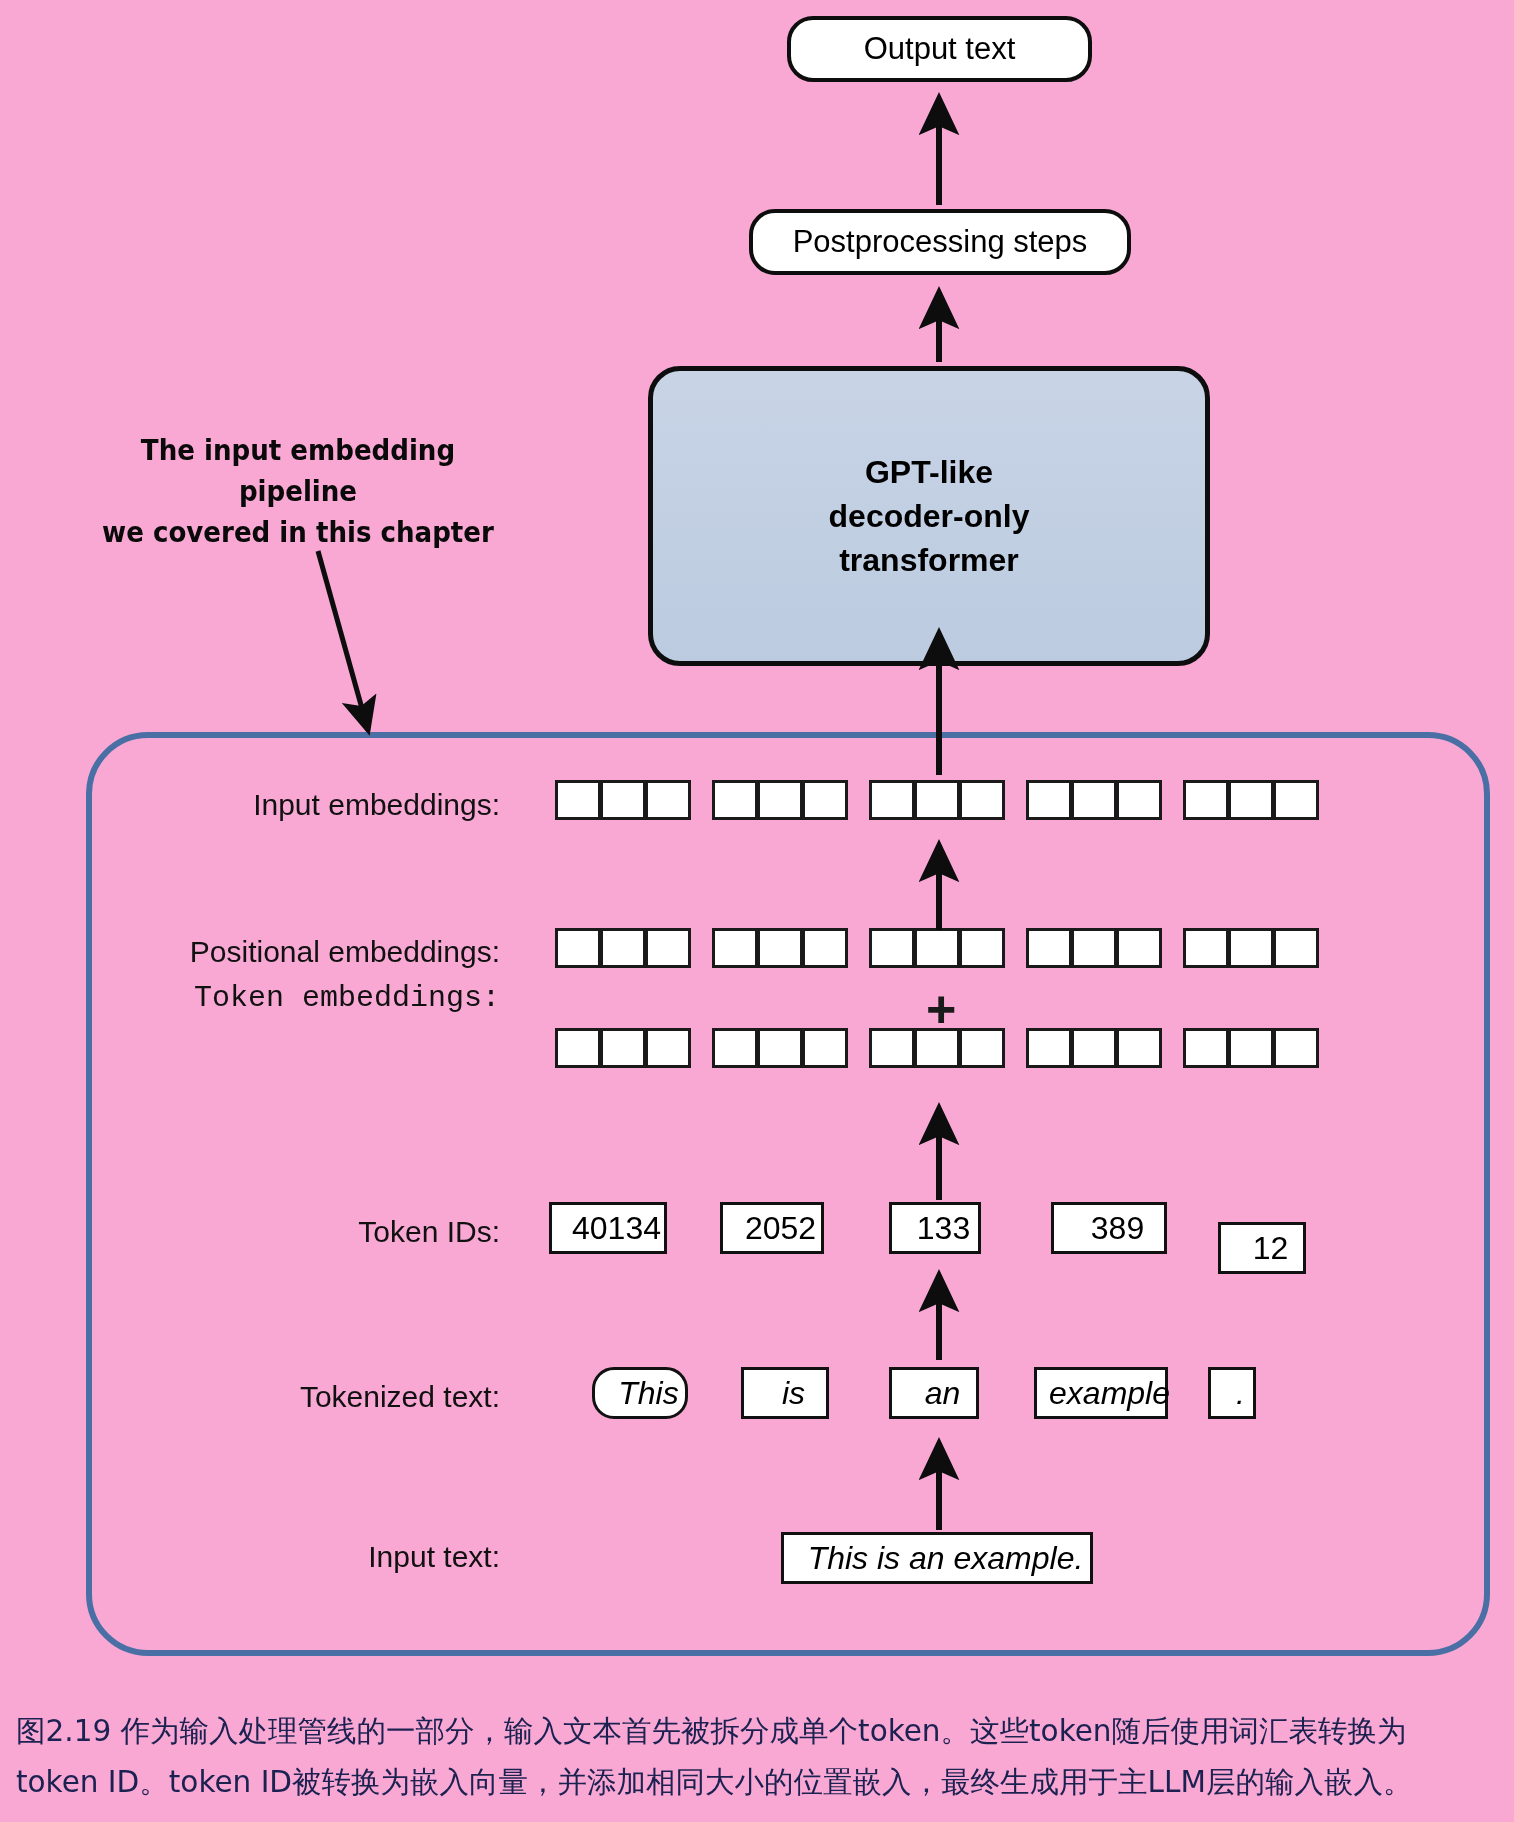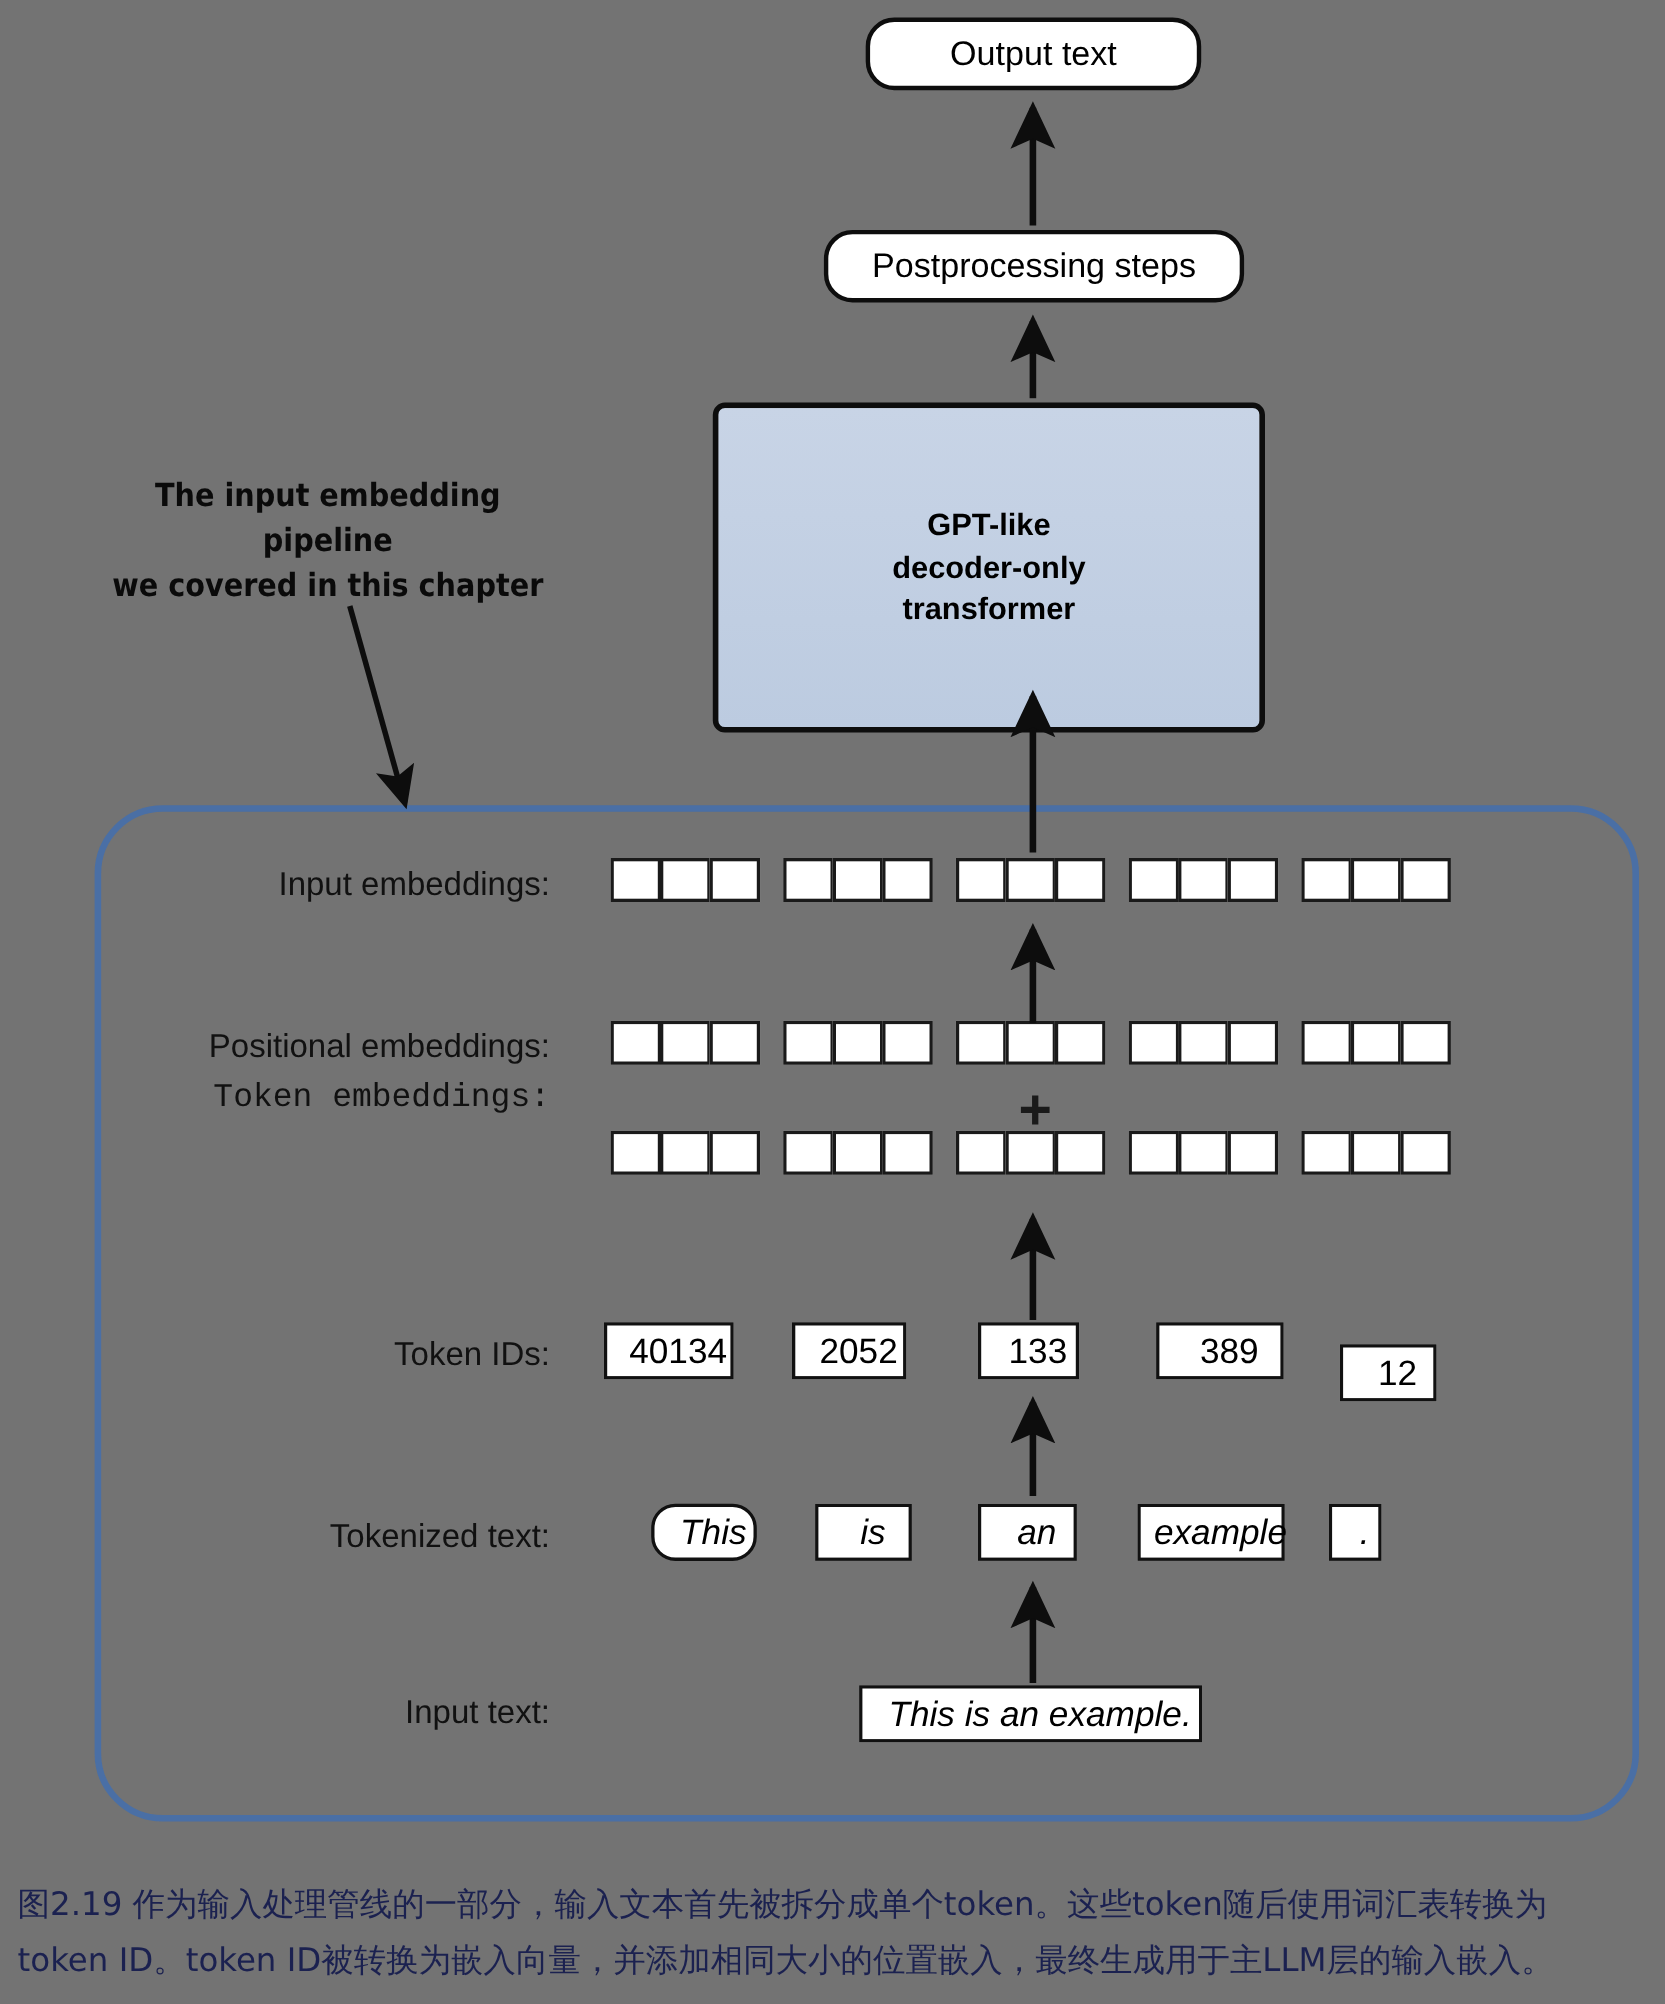--- a/index.html
+++ b/index.html
@@ -9,21 +9,21 @@
   }
   body {
     font-family: "Liberation Sans", sans-serif;
     color: #000000;
   }
   #page {
     position: relative;
     width: 1514px;
     height: 1822px;
     overflow: hidden;
-    background: #737373;
+    background: #f9a8d4;
   }
 
   
   .rbox {
     position: absolute;
     box-sizing: border-box;
     border: 4px solid #0d0d0d;
     border-radius: 26px;
     background: #ffffff;
     display: flex;
@@ -35,25 +35,25 @@
 
   #output-text-box {
     left: 787px; top: 16px; width: 305px; height: 66px;
     font-size: 31px;
   }
   #postprocessing-box {
     left: 749px; top: 209px; width: 382px; height: 66px;
     font-size: 31px;
   }
   #gpt-box {
-    left: 648px; top: 366px; width: 502px; height: 300px;
+    left: 648px; top: 366px; width: 562px; height: 300px;
     border-width: 5px;
-    border-radius: 11px;
+    border-radius: 32px;
     background: linear-gradient(180deg, #c8d4e6 0%, #bccbe0 100%);
-    font-size: 28px;
+    font-size: 32px;
     font-weight: bold;
     line-height: 1.38;
     z-index: 2;
   }
 
   
   #pipeline-container {
     position: absolute;
     left: 86px; top: 732px; width: 1404px; height: 924px;
     box-sizing: border-box;

